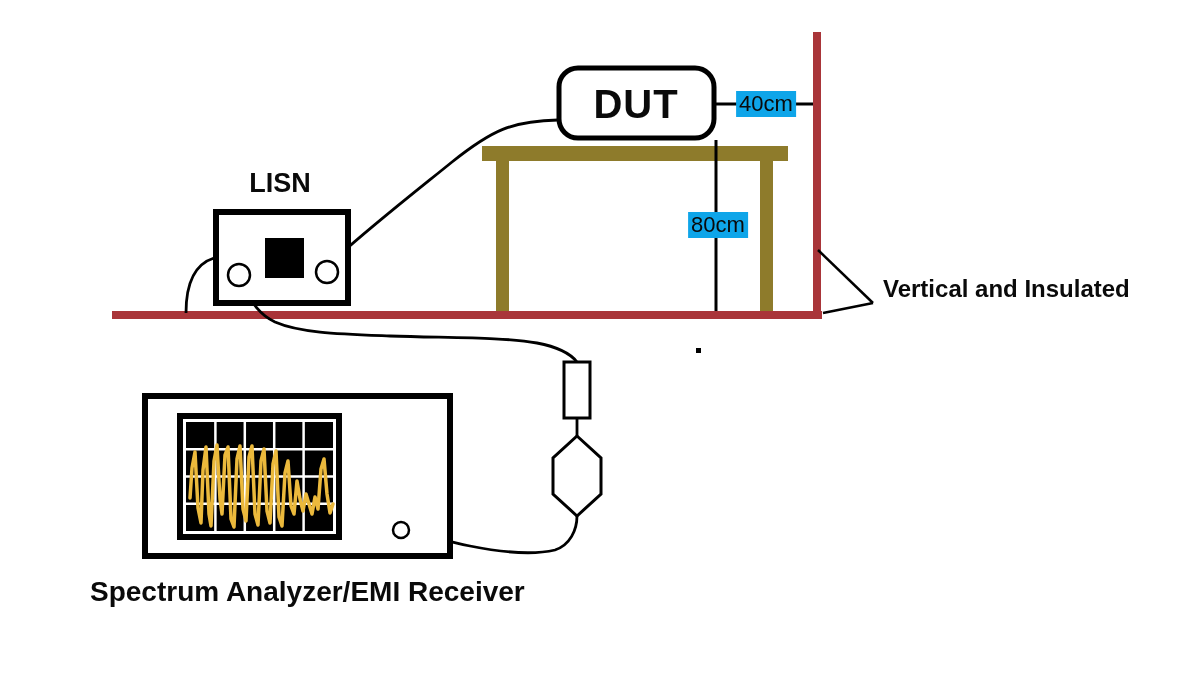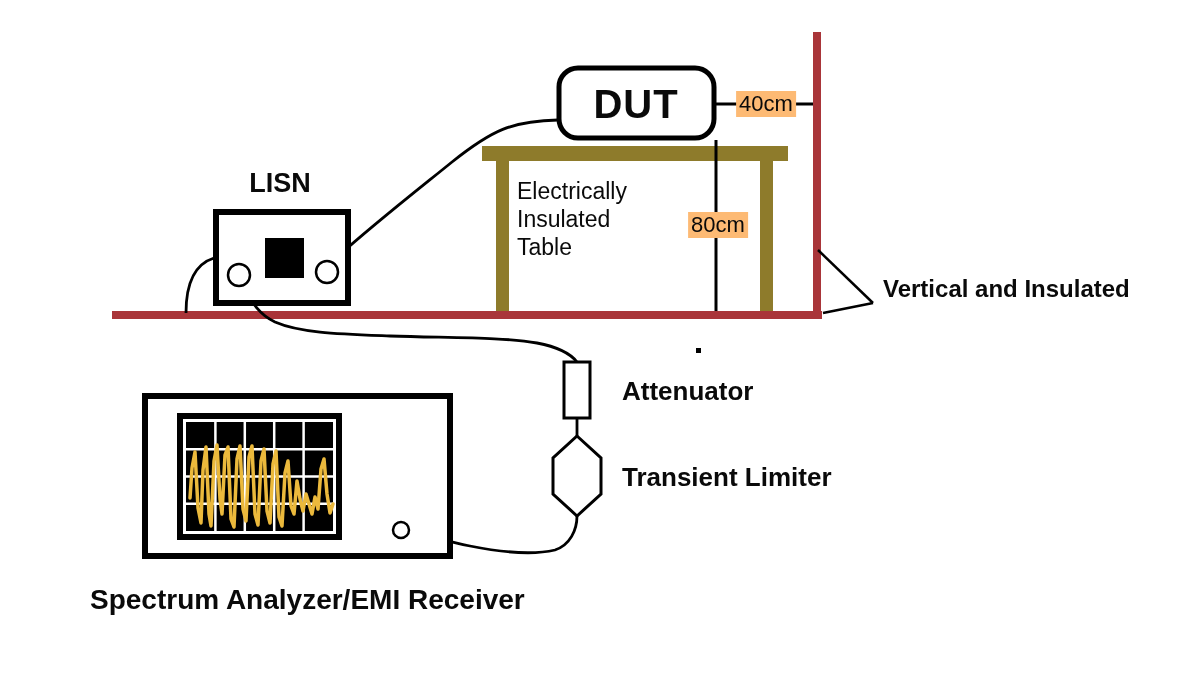--- a/index.html
+++ b/index.html
@@ -13,21 +13,21 @@
   #drawing{position:absolute;left:0;top:0;}
   .lbl{
     position:absolute;
     color:#0a0a0a;
     white-space:nowrap;
     font-family:"Liberation Sans",sans-serif;
   }
   .center{transform:translate(-50%,-50%);}
   .bold{font-weight:bold;}
   .dim{
-    background:#fdba74;
+    background:#0ea5e9;
     padding:0 3px;
     font-size:22px;
   }
   .dut-label{font-size:40px;font-weight:bold;letter-spacing:1px;}
   .lisn-label{font-size:27px;}
   .table-label{font-size:23px;line-height:28px;}
   .part-label{font-size:26px;}
   .analyzer-label{font-size:28px;}
   .gp-label{font-size:24px;line-height:30.5px;}
 </style>
@@ -84,33 +84,26 @@
     <line x1="818" y1="250" x2="873" y2="303" stroke="#000" stroke-width="2.5"></line>
     <line x1="823" y1="313" x2="873" y2="303" stroke="#000" stroke-width="2.5"></line>
 
     <rect x="696" y="348" width="5" height="5" fill="#000"></rect>
   </svg>
 
   <div class="lbl center dut-label" style="left:636px;top:104px;">DUT</div>
 
   <div class="lbl center bold lisn-label" style="left:280px;top:183px;">LISN</div>
 
-  <div class="lbl table-label" style="left:517px;top:177px;">
-    <div>Electrically</div>
-    <div>Insulated</div>
-    <div>Table</div>
-  </div>
 
   <div class="lbl center dim" style="left:766px;top:104px;">40cm</div>
 
   <div class="lbl center dim" style="left:718px;top:225px;">80cm</div>
 
-  <div class="lbl bold part-label" style="left:622px;top:376px;">Attenuator</div>
 
-  <div class="lbl bold part-label" style="left:622px;top:462px;">Transient Limiter</div>
 
-  <div class="lbl bold analyzer-label" style="left:90px;top:576px;margin-top:8px;">Spectrum Analyzer/EMI Receiver</div>
+  <div class="lbl bold analyzer-label" style="left:90px;top:576px;">Spectrum Analyzer/EMI Receiver</div>
 
   <div class="lbl bold gp-label" style="left:883px;top:274px;">
     <div>Vertical and Insulated</div>
   </div>
 
 </div>
 
 </body></html>

